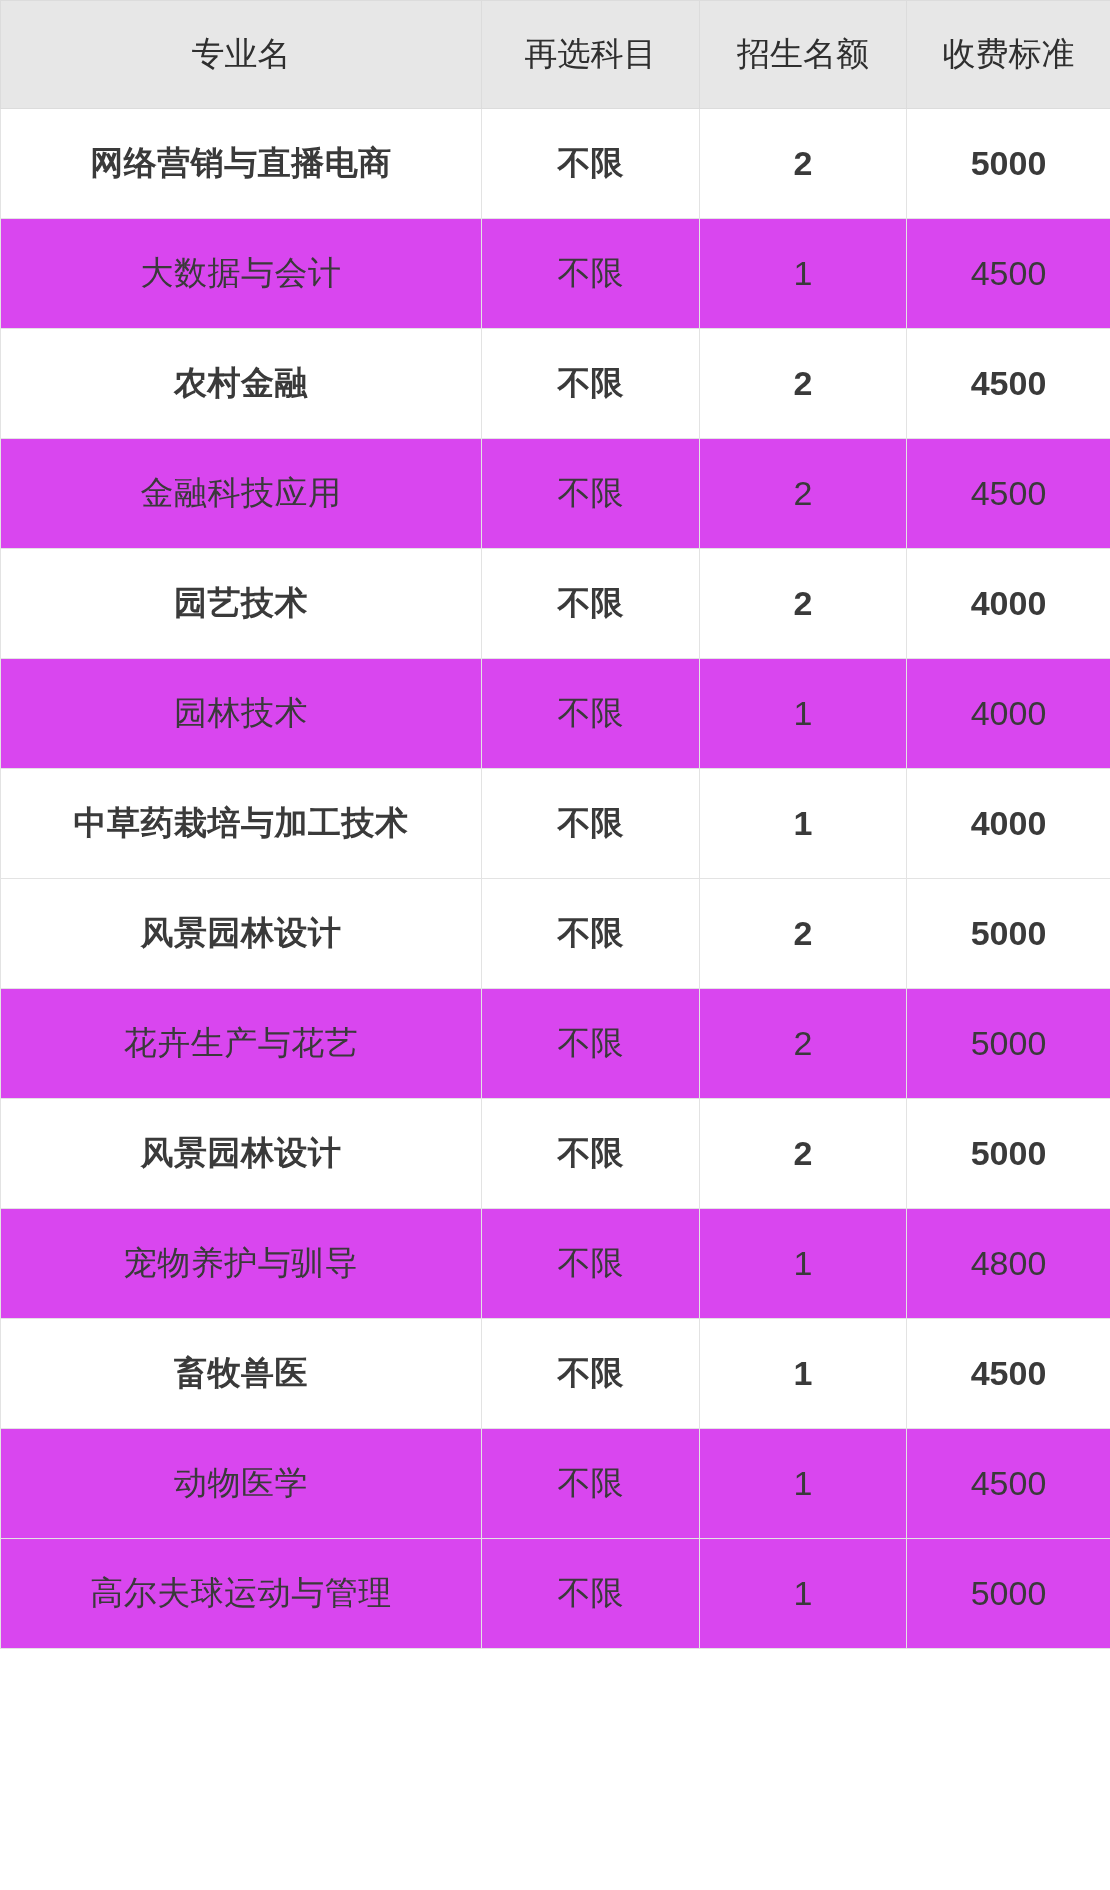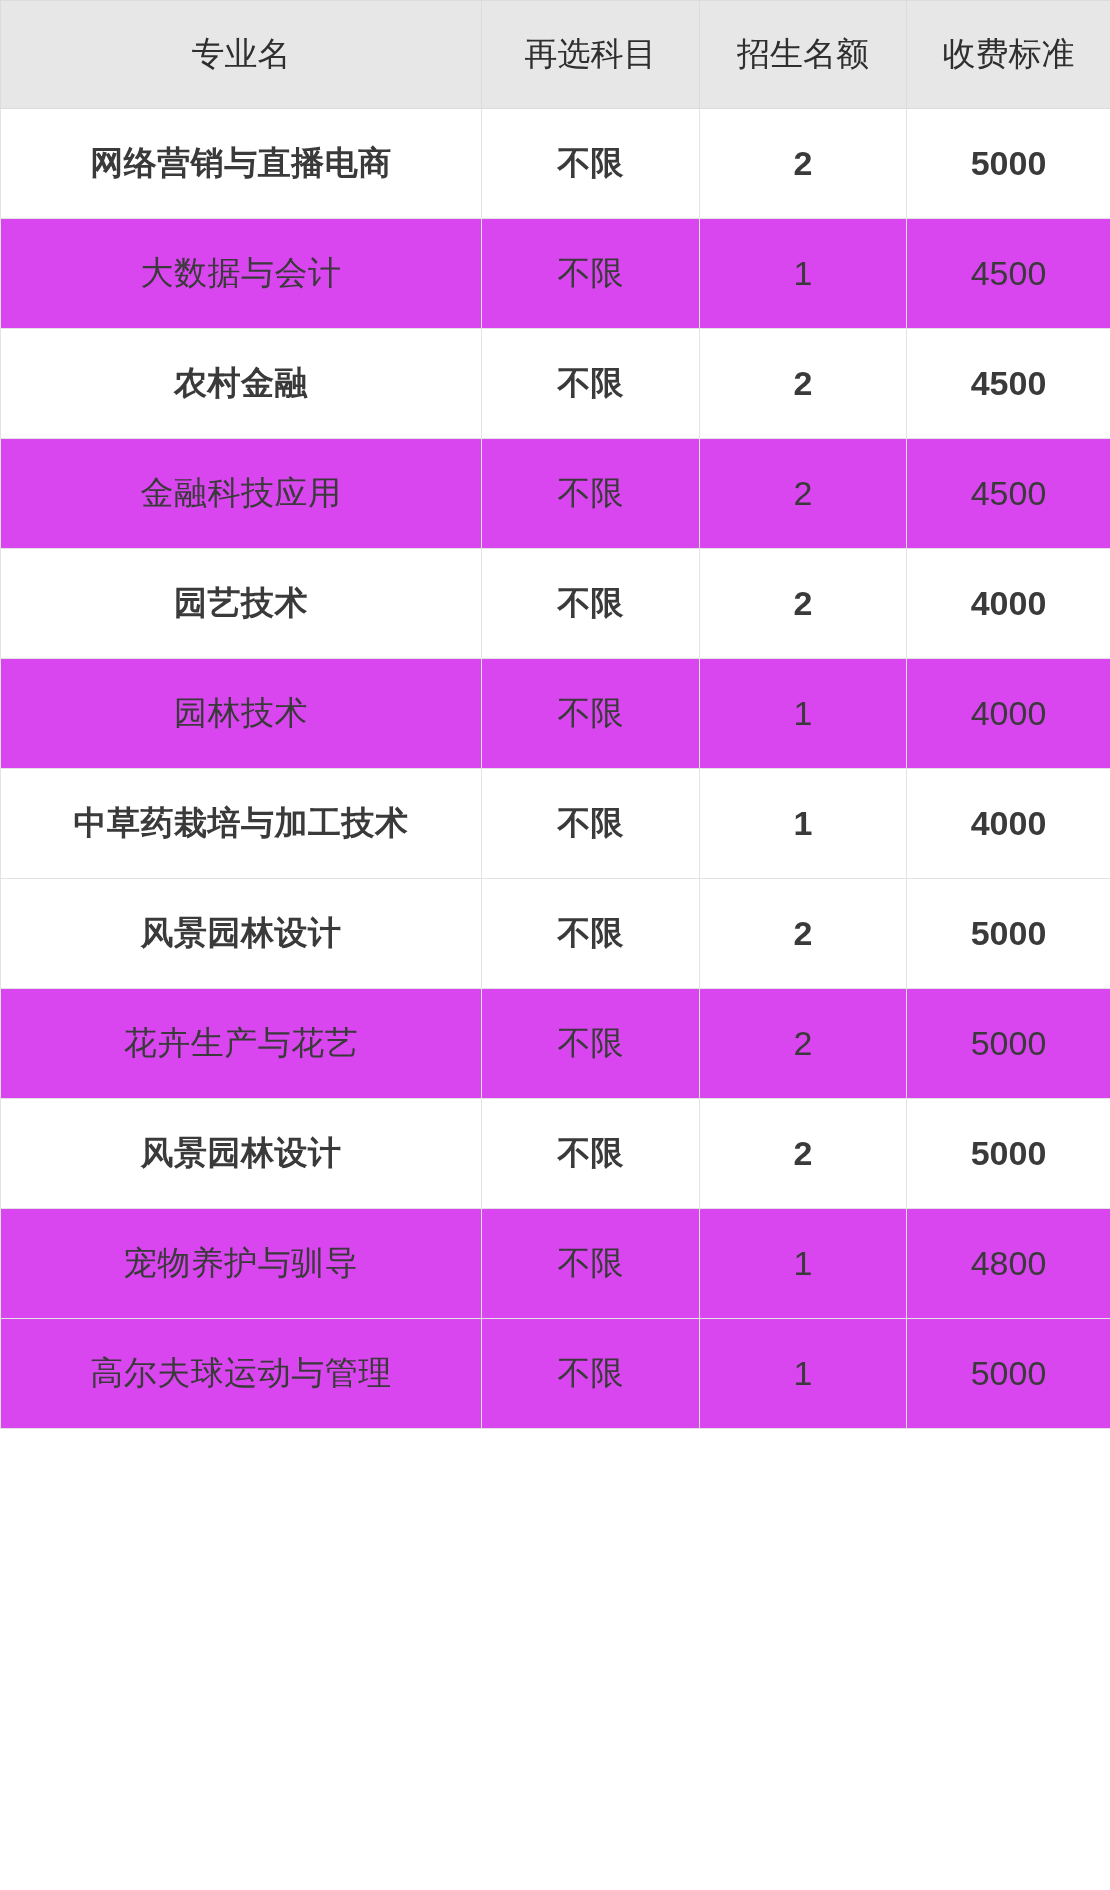--- a/index.html
+++ b/index.html
@@ -138,20 +138,32 @@
           <td>不限</td>
           <td class="num-cell">2</td>
           <td class="num-cell">5000</td>
         </tr>
         <tr class="even">
           <td class="name-cell">宠物养护与驯导</td>
           <td>不限</td>
           <td class="num-cell">1</td>
           <td class="num-cell">4800</td>
         </tr>
+        <tr class="odd">
+          <td class="name-cell">畜牧兽医</td>
+          <td>不限</td>
+          <td class="num-cell">1</td>
+          <td class="num-cell">4500</td>
+        </tr>
+        <tr class="even">
+          <td class="name-cell">动物医学</td>
+          <td>不限</td>
+          <td class="num-cell">1</td>
+          <td class="num-cell">4500</td>
+        </tr>
         <tr class="even">
           <td class="name-cell">高尔夫球运动与管理</td>
           <td>不限</td>
           <td class="num-cell">1</td>
           <td class="num-cell">5000</td>
         </tr>
       </tbody>
   </table>
 </div>
 

